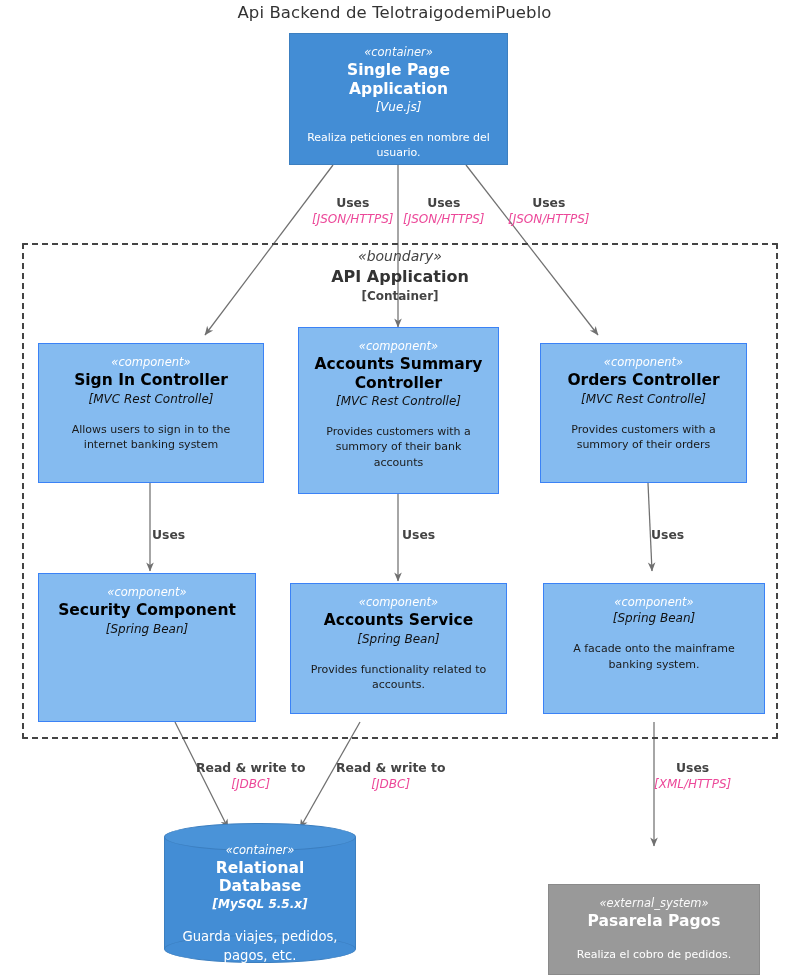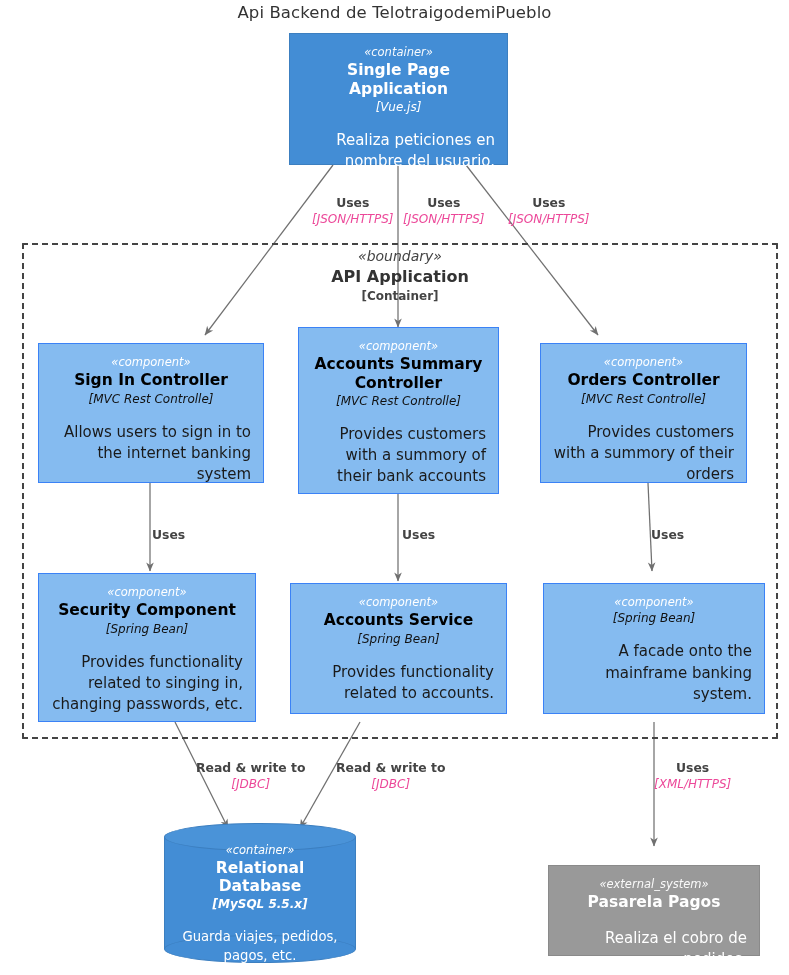--- a/index.html
+++ b/index.html
@@ -87,24 +87,23 @@
     line-height: 1.17;
     margin-top: 2px;
   }
   .node .tech {
     font-style: italic;
     font-size: 12px;
     line-height: 1.25;
     margin-top: 2px;
   }
   .node .desc {
-    font-size: 15px;
+    font-size: 11px;
     line-height: 1.41;
     margin-top: 15px;
-    text-align: right;
   }
 
   .node.container {
     background: #438DD5;
     border: 1px solid #3c7fc0;
   }
   .node.component {
     background: #85BBF0;
     border: 1px solid #3b82f6;
     color: #1a1a1a;
@@ -238,21 +237,20 @@
     <div class="stereo">«component»</div>
     <div class="name">Orders Controller</div>
     <div class="tech">[MVC Rest Controlle]</div>
     <div class="desc">Provides customers with a summory of their orders</div>
   </div>
 
   <div class="node component" style="left:38px; top:573px; width:218px; height:149px;">
     <div class="stereo">«component»</div>
     <div class="name">Security Component</div>
     <div class="tech">[Spring Bean]</div>
-    <div class="desc">Provides functionality related to singing in, changing passwords, etc.</div>
   </div>
 
   <div class="node component" style="left:290px; top:583px; width:217px; height:131px;">
     <div class="stereo">«component»</div>
     <div class="name">Accounts Service</div>
     <div class="tech">[Spring Bean]</div>
     <div class="desc">Provides functionality related to accounts.</div>
   </div>
 
   <div class="node component" style="left:543px; top:583px; width:222px; height:131px;">
@@ -266,21 +264,21 @@
     <div class="db-bottom"></div>
     <div class="db-top"></div>
     <div class="db-text">
       <div class="stereo" style="font-style:italic; font-size:11.5px;">«container»</div>
       <div class="name" style="font-weight:bold; font-size:15.5px; margin-top:2px;">Relational Database</div>
       <div class="tech" style="font-style:italic; font-size:12px; margin-top:2px;font-weight:bold;">[MySQL 5.5.x]</div>
       <div class="desc" style="font-size:13.2px; line-height:1.41; margin-top:17px;">Guarda viajes, pedidos, pagos, etc.</div>
     </div>
   </div>
 
-  <div class="node external" style="left:548px; top:865px; width:212px; height:91px;">
+  <div class="node external" style="left:548px; top:884px; width:212px; height:91px;">
     <div class="stereo">«external_system»</div>
     <div class="name">Pasarela Pagos</div>
     <div class="desc" style="margin-top:16px;">Realiza el cobro de pedidos.</div>
   </div>
 
   <div class="edge-label" style="left:312px; top:195px;">
     <div class="el-title">Uses</div>
     <div class="el-tech">[JSON/HTTPS]</div>
   </div>
 

